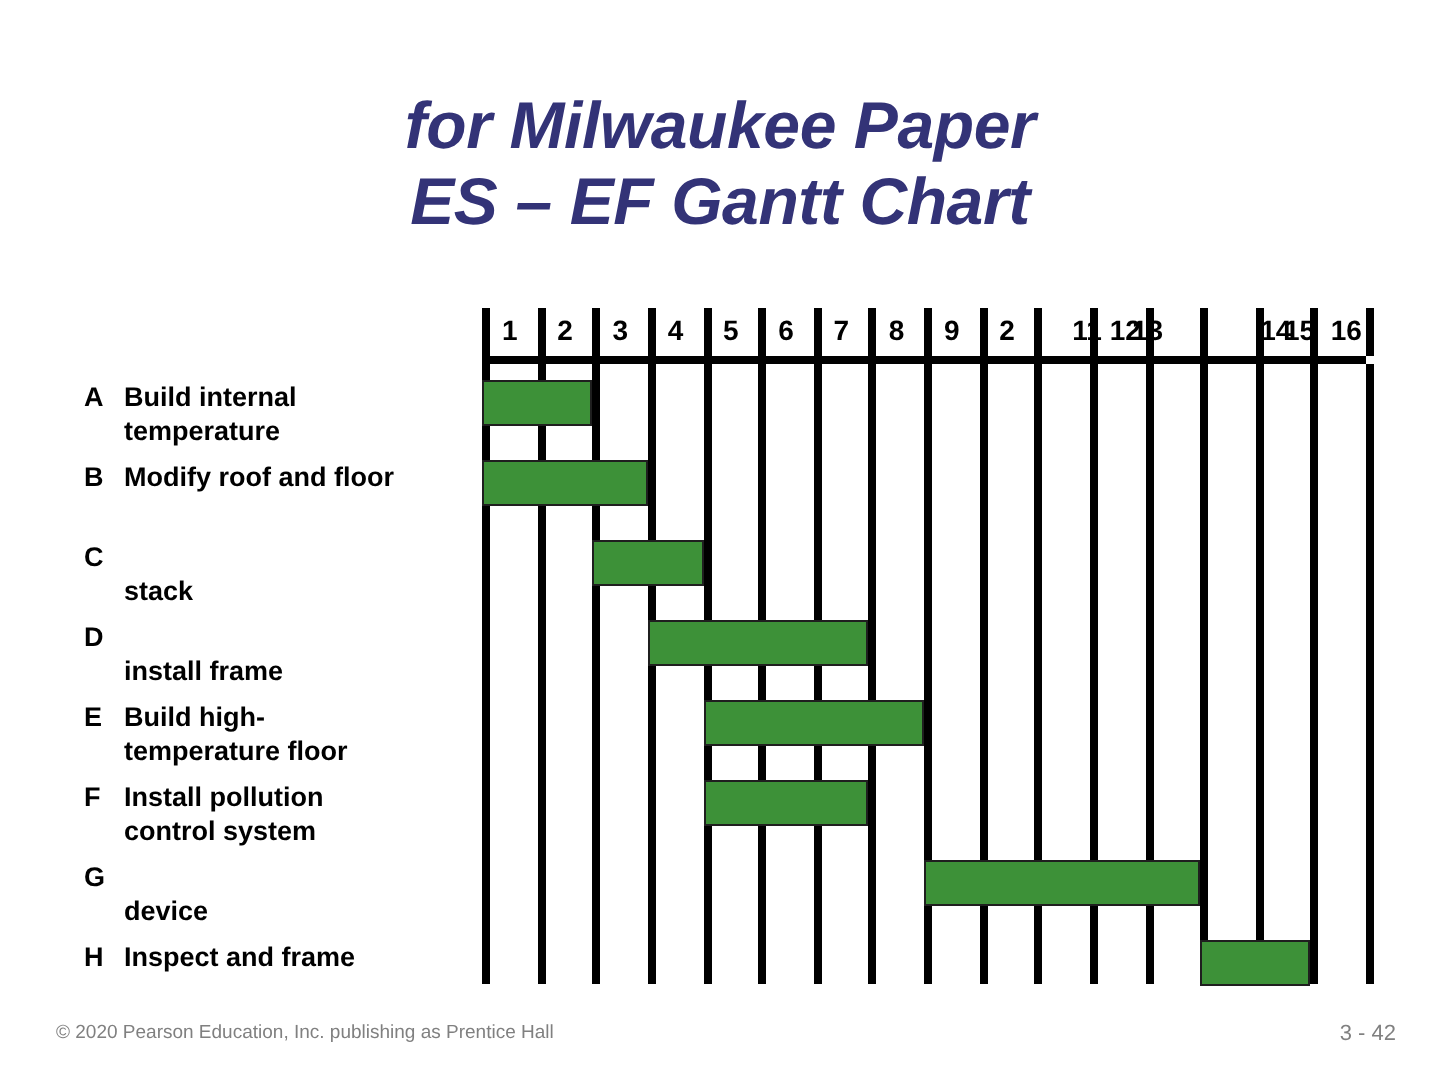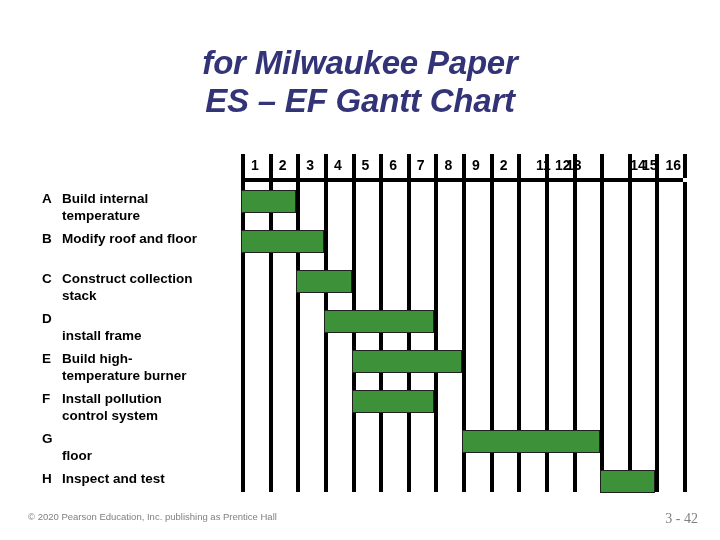--- a/index.html
+++ b/index.html
@@ -136,24 +136,23 @@
     left: 28px;
     top: 511px;
     font-size: 9.5px;
     color: #808080;
     white-space: nowrap;
   }
   #footer-pagenum {
     position: absolute;
     right: 22px;
     top: 511px;
-    font-size: 14px;
+    font-size: 11px;
     color: #808080;
     white-space: nowrap;
-    font-family: Liberation Serif, serif;
   }
 </style>
 </head>
 <body>
 
 <div id="slide-title">
   <span class="title-line">for Milwaukee Paper</span>
   <span class="title-line">ES – EF Gantt Chart</span>
 </div>
 
@@ -163,41 +162,41 @@
       <div class="task-row" style="top: 8px;">
         <span class="task-letter">A</span>
         <span class="task-text"><span>Build internal</span><br><span>temperature</span></span>
       </div>
       <div class="task-row" style="top: 48px;">
         <span class="task-letter">B</span>
         <span class="task-text"><span>Modify roof and floor</span></span>
       </div>
       <div class="task-row" style="top: 88px;">
         <span class="task-letter">C</span>
-        <span class="task-text"><span>Construct collection</span><br><span>stack</span></span>
+        <span class="task-text"><br><span>stack</span></span>
       </div>
       <div class="task-row" style="top: 128px;">
         <span class="task-letter">D</span>
         <span class="task-text"><br><span>install frame</span></span>
       </div>
       <div class="task-row" style="top: 168px;">
         <span class="task-letter">E</span>
-        <span class="task-text"><span>Build high-</span><br><span>temperature burner</span></span>
+        <span class="task-text"><span>Build high-</span><br><span>temperature floor</span></span>
       </div>
       <div class="task-row" style="top: 208px;">
         <span class="task-letter">F</span>
         <span class="task-text"><span>Install pollution</span><br><span>control system</span></span>
       </div>
       <div class="task-row" style="top: 248px;">
         <span class="task-letter">G</span>
-        <span class="task-text"><br><span>floor</span></span>
+        <span class="task-text"><br><span>device</span></span>
       </div>
       <div class="task-row" style="top: 288px;">
         <span class="task-letter">H</span>
-        <span class="task-text"><span>Inspect and test</span></span>
+        <span class="task-text"><span>Inspect and frame</span></span>
       </div>
     </div>
 
   <div id="grid-area">
     <div id="week-header">
         <div class="week-cell" style="left: 6px; width: 27.625px;">1</div>
         <div class="week-cell" style="left: 33.625px; width: 27.625px;">2</div>
         <div class="week-cell" style="left: 61.25px; width: 27.625px;">3</div>
         <div class="week-cell" style="left: 88.875px; width: 27.625px;">4</div>
         <div class="week-cell" style="left: 116.5px; width: 27.625px;">5</div>

